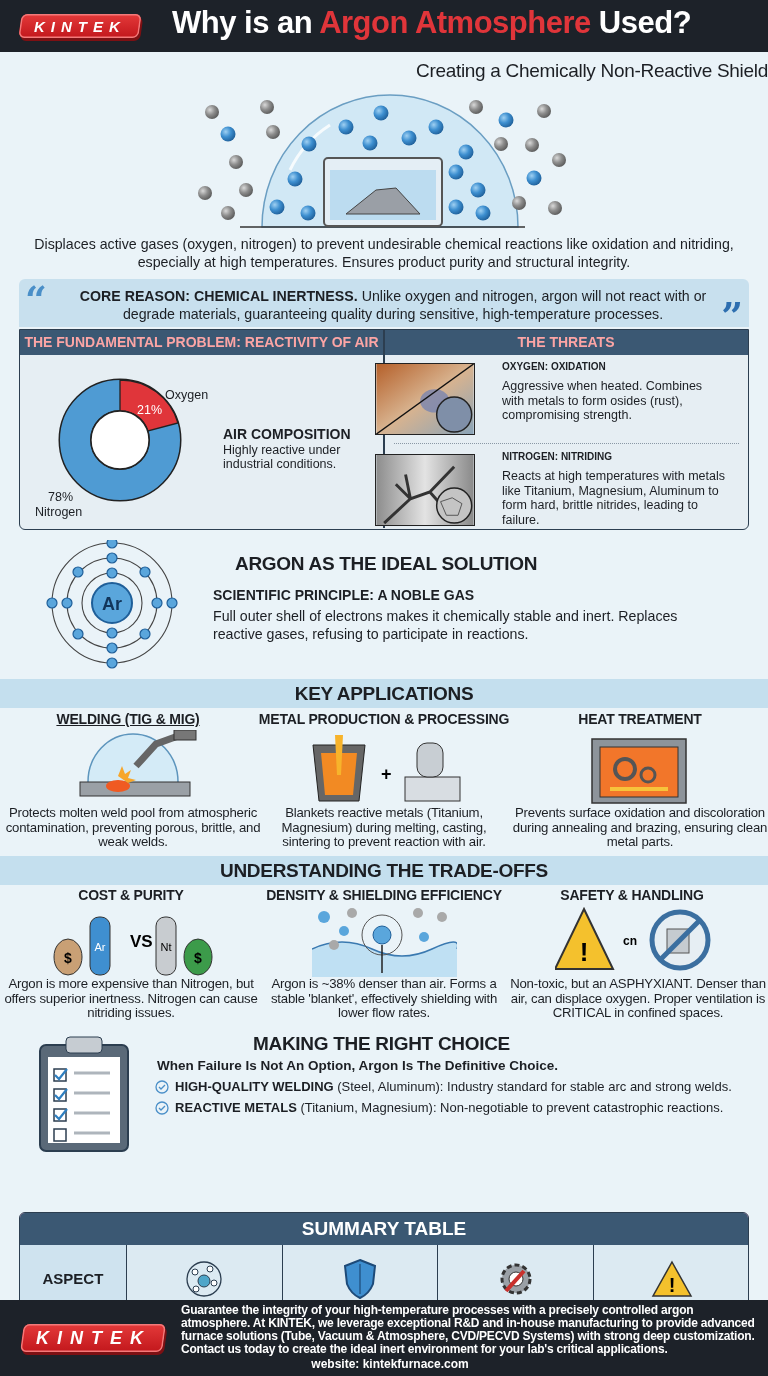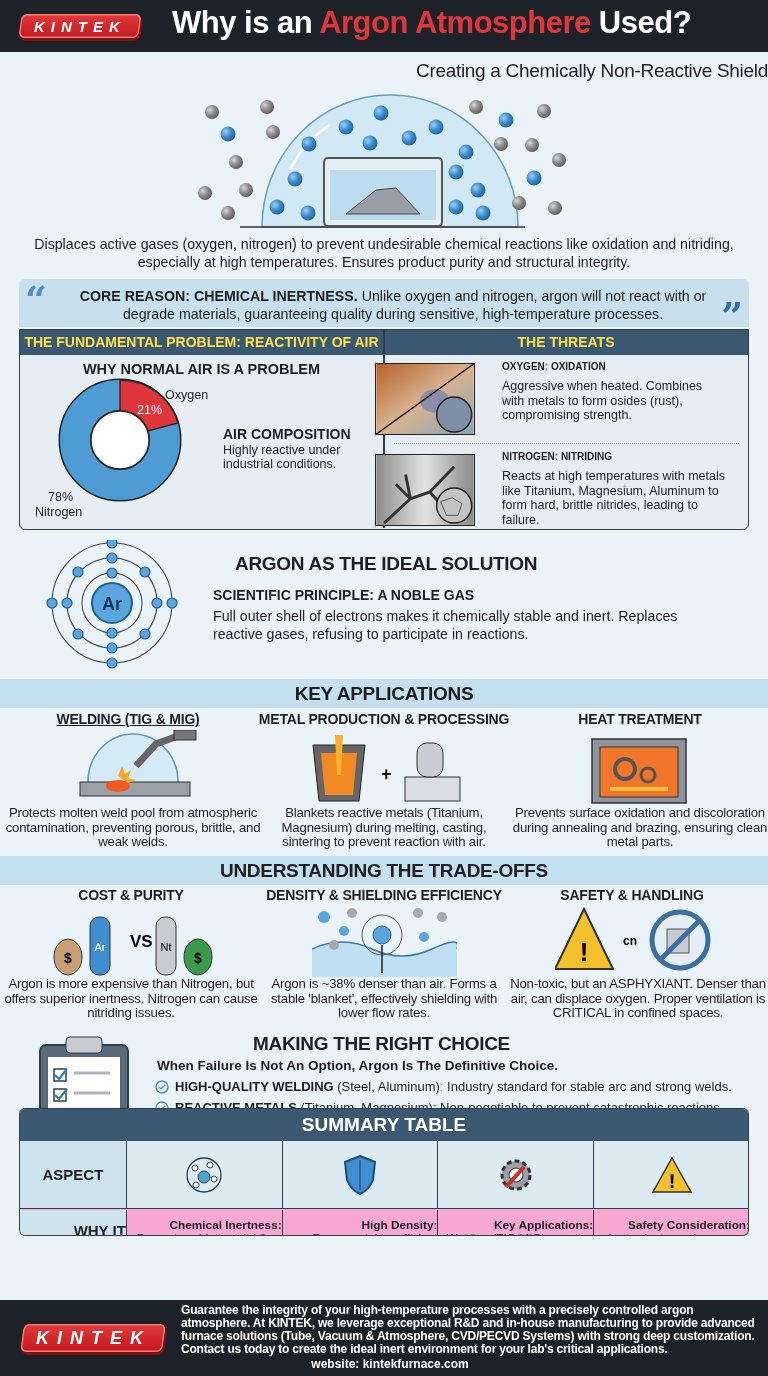--- a/index.html
+++ b/index.html
@@ -56,21 +56,21 @@
     font-size: 14.2px; line-height: 18px;
   }
   .quote b { font-weight: bold; }
 
   
   .panel {
     position: absolute; left: 19px; top: 329px; width: 730px; height: 201px;
     border: 1.5px solid #2c3e50; border-radius: 0 0 6px 6px; background: #e6eef3;
   }
   .panel-head {
-    position: absolute; top: 0; height: 25px; background: #3b5873; color: #fde047;
+    position: absolute; top: 0; height: 25px; background: #3b5873; color: #fca5a5;
     font-weight: bold; font-size: 14px; text-align: center; line-height: 25px;
   }
   .panel-divider { position: absolute; left: 363px; top: 0; width: 1.5px; height: 198px; background: #2c3e50; }
   .why-title { position: absolute; left: 0; top: 31px; width: 363px; text-align: center; font-weight: bold; font-size: 14.5px; }
   .donut { position: absolute; left: 38px; top: 28px; }
   .donut-lbl { position: absolute; font-size: 12.5px; line-height: 15px; }
   .air-title { position: absolute; left: 203px; top: 96px; font-weight: bold; font-size: 14px; }
   .air-desc { position: absolute; left: 203px; top: 113px; font-size: 12.5px; line-height: 14px; width: 150px; }
 
   .threat-img { position: absolute; left: 376px; width: 100px; height: 72px; border: 1.5px solid #222; overflow: hidden; }
@@ -97,21 +97,21 @@
   .clipboard { position: absolute; left: 38px; top: 1035px; }
   .choice-title { position: absolute; left: 253px; top: 1033px; font-weight: bold; font-size: 19px; letter-spacing: -0.3px; }
   .choice-sub { position: absolute; left: 157px; top: 1058px; font-weight: bold; font-size: 13.5px; }
   .choice-list { position: absolute; left: 155px; top: 1080px; width: 590px; list-style: none; }
   .choice-list li { position: relative; padding-left: 20px; font-size: 13px; line-height: 14.5px; margin-bottom: 6px; }
   .choice-list li .chk { position: absolute; left: 0; top: 0; }
   .choice-list b { font-weight: bold; }
 
   
   .summary {
-    position: absolute; left: 19px; top: 1108px; width: 730px; height: 128px;
+    position: absolute; left: 19px; top: 1212px; width: 730px; height: 128px;
     border: 1.5px solid #2c3e50; border-radius: 6px; overflow: hidden; background: #f9a8d4;
   }
   .sum-head { height: 32px; background: #3b5873; color: #fff; text-align: center; font-weight: bold; font-size: 19px; line-height: 32px; }
   .sum-row { position: absolute; left: 0; width: 730px; display: flex; }
   .sum-row .cell { border-right: 1.5px solid #2c3e50; display: flex; align-items: center; justify-content: center; text-align: right; }
   .sum-row .cell:last-child { border-right: none; }
   .sum-row .lbl { width: 107px; background: #cfe3ef; font-weight: bold; font-size: 15px; line-height: 17px; }
   .sum-row .val { width: 156px; font-size: 11.8px; line-height: 13.5px; }
   .sum-row .val b { display: block; font-weight: bold; }
   .row-icons { top: 32px; height: 68px; border-bottom: 1.5px solid #2c3e50; background: #dceaf2; }
@@ -197,21 +197,20 @@
 <div class="quote">
   <span class="q-open">“</span>
   <div class="q-text"><b>CORE REASON: CHEMICAL INERTNESS.</b><span> Unlike oxygen and nitrogen, argon will not react with or degrade materials, guaranteeing quality during sensitive, high-temperature processes.</span></div>
   <span class="q-close">”</span>
 </div>
 
 <div class="panel">
   <div class="panel-head" style="left:0;width:363px;">THE FUNDAMENTAL PROBLEM: REACTIVITY OF AIR</div>
   <div class="panel-head" style="left:364px;width:364px;">THE THREATS</div>
   <div class="panel-divider"></div>
-  <div class="why-title">WHY NORMAL AIR IS A PROBLEM</div>
 
   <svg class="donut" width="130" height="130" viewBox="0 0 130 130" style="top:45px;">
     <circle cx="62" cy="65" r="45" fill="none" stroke="#222" stroke-width="33"></circle>
     <circle cx="62" cy="65" r="45" fill="none" stroke="#4f9bd3" stroke-width="30"></circle>
     <path d="M62 5 A60 60 0 0 1 120 48 L90 56 A29 29 0 0 0 62 36 Z" fill="#e0353a" stroke="#222" stroke-width="1.3"></path>
     <circle cx="62" cy="65" r="29" fill="#fff" stroke="#222" stroke-width="1.3"></circle>
   </svg>
   <div class="donut-lbl" style="left:145px;top:58px;">Oxygen</div>
   <div class="donut-lbl" style="left:117px;top:73px;color:#fff;">21%</div>
   <div class="donut-lbl" style="left:28px;top:160px;">78%</div>

